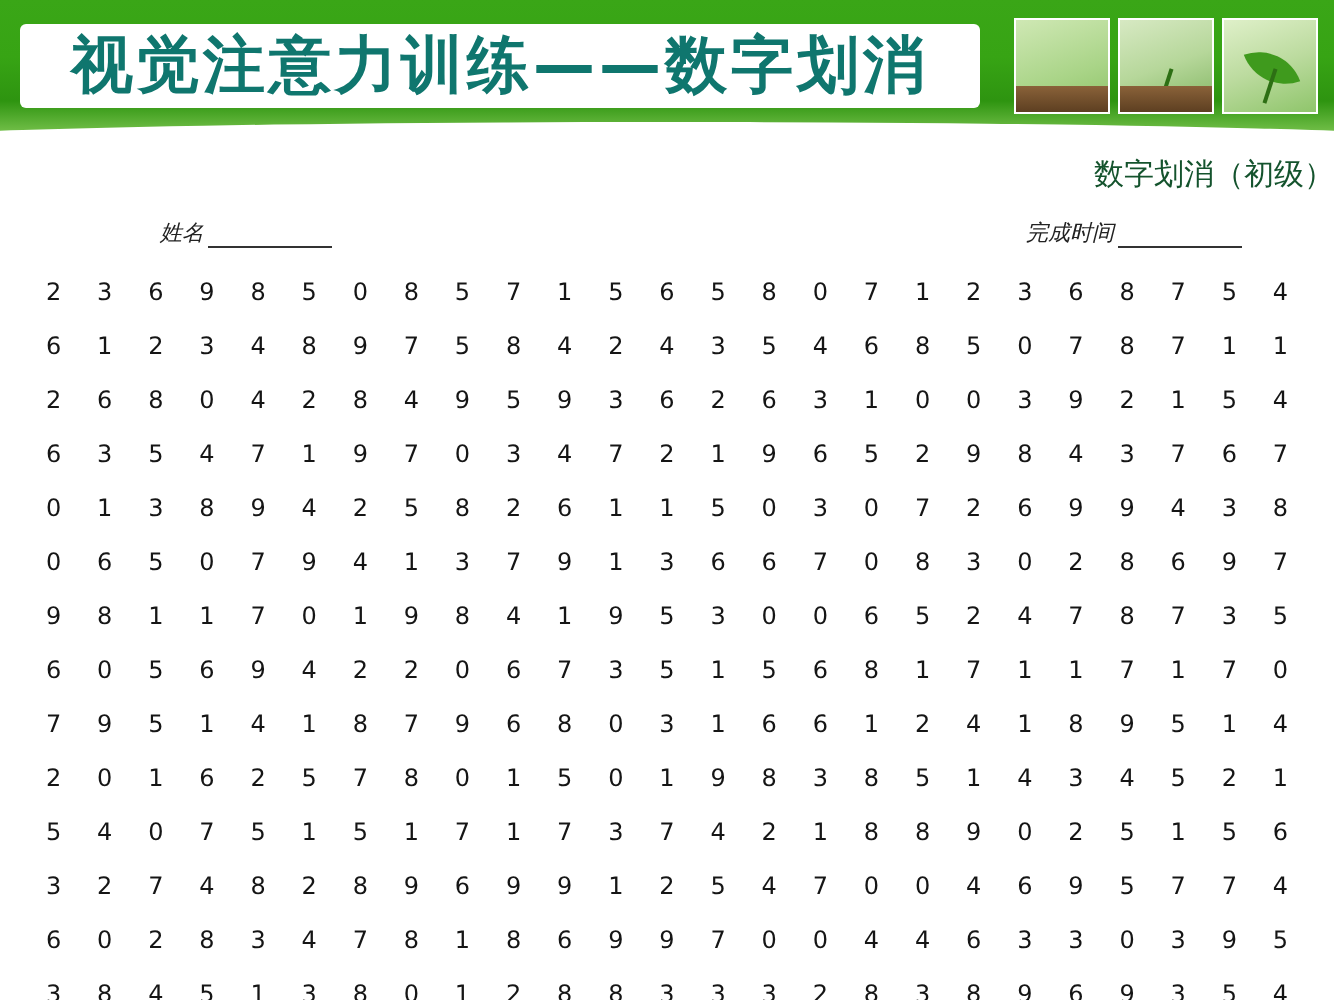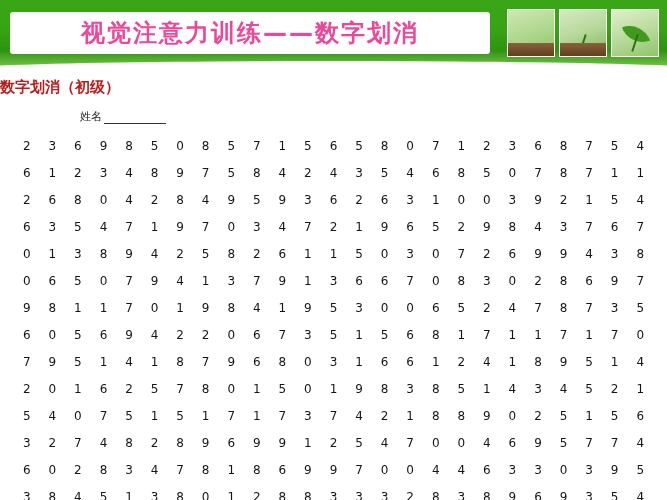--- a/index.html
+++ b/index.html
@@ -35,22 +35,22 @@
     top: 12px;
     width: 480px;
     height: 42px;
     background: #ffffff;
     border-radius: 3px;
     display: flex;
     align-items: center;
     justify-content: center;
   }
   .banner-title {
-    color: #ec4899;
-    font-size: 24px;
+    color: #0f766e;
+    font-size: 31px;
     font-weight: bold;
     letter-spacing: 2px;
     font-family: "DejaVu Sans", sans-serif;
     white-space: nowrap;
   }
   .banner-photos {
     position: absolute;
     right: 8px;
     top: 9px;
     display: flex;
@@ -100,39 +100,40 @@
     bottom: 0;
     width: 667px;
     height: 22px;
     background: #ffffff;
     border-radius: 100% 100% 0 0 / 100% 100% 0 0;
     transform: translateY(11px) scaleX(1.25);
   }
 
   
   .subtitle {
-    text-align: left;
+    text-align: right;
     font-size: 15px;
-    font-weight: bold;
-    color: #b91c1c;
+    font-weight: normal;
+    color: #14532d;
     font-family: "DejaVu Sans", sans-serif;
     margin-top: 6px;
   }
   .fields {
     display: flex;
     justify-content: space-between;
     padding: 12px 46px 0 80px;
     font-size: 11px;
     color: #222222;
     font-family: "DejaVu Sans", sans-serif;
   }
   .field {
     display: flex;
     align-items: flex-end;
     white-space: nowrap;
+    font-style: italic;
   }
   .field-label { margin-right: 2px; }
   .field-line {
     display: inline-block;
     width: 62px;
     border-bottom: 1px solid #333333;
     height: 11px;
   }
 
   
@@ -179,20 +180,24 @@
     <div class="banner-swoosh"></div>
   </div>
 
   <div class="subtitle">数字划消（初级）</div>
 
   <div class="fields">
     <div class="field">
       <span class="field-label">姓名</span>
       <span class="field-line"></span>
     </div>
+    <div class="field">
+      <span class="field-label">完成时间</span>
+      <span class="field-line"></span>
+    </div>
   </div>
 
   <div class="grid-wrap">
     <div class="grid" id="number-grid">
         <div class="cell">2</div>
         <div class="cell">3</div>
         <div class="cell">6</div>
         <div class="cell">9</div>
         <div class="cell">8</div>
         <div class="cell">5</div>

